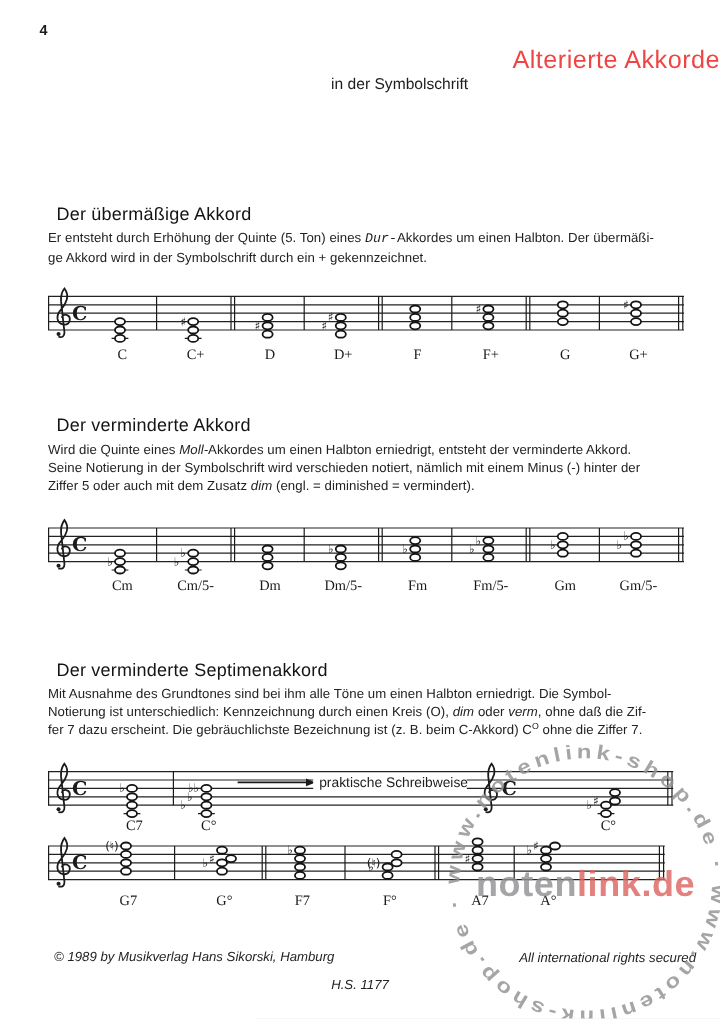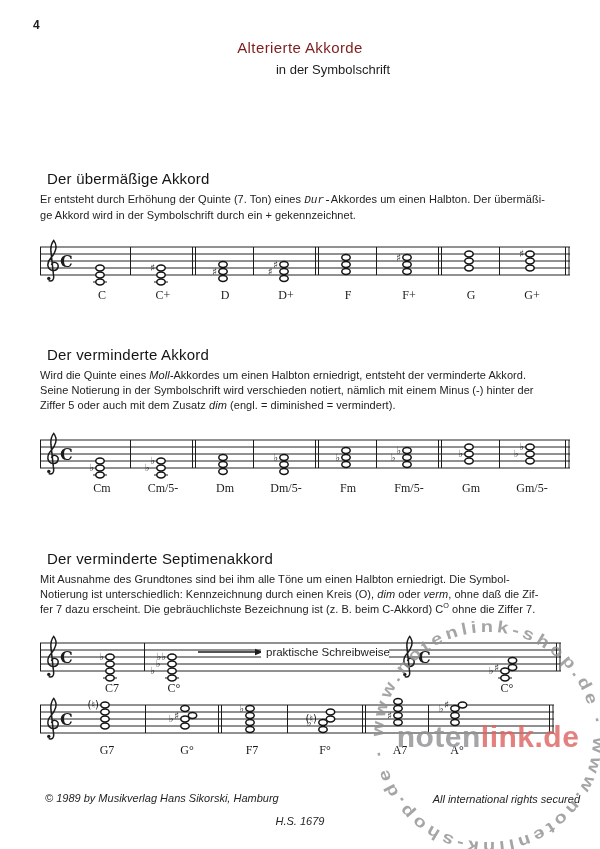--- a/index.html
+++ b/index.html
@@ -3,41 +3,41 @@
 <meta charset="utf-8">
 <style>
   html,body{margin:0;padding:0;background:#e8e8e8;}
   .page{
     position:relative;width:600px;height:849px;background:#ffffff;
     font-family:"Liberation Sans","DejaVu Sans",sans-serif;color:#1d1d1d;
     overflow:hidden;margin:0 auto;
   }
   .abs{position:absolute;}
   .pagenum{top:18px;left:33px;font-size:12px;font-weight:bold;}
-  .title{top:39px;left:0;width:100%;text-align:center;font-size:15px;letter-spacing:.4px;color:#7f1d1d;}
+  .title{top:39px;left:0;width:100%;text-align:right;font-size:21px;letter-spacing:.4px;color:#ef4444;}
   .subtitle{top:62px;left:0;width:100%;text-align:center;font-size:13px;margin-left:33px;}
   .bodytext{font-size:11px;line-height:15px;letter-spacing:.05px;color:#222;white-space:nowrap;}
   .h2{font-size:15px;color:#141414;letter-spacing:.2px;margin-left:7px;}
   sup{font-size:66%;line-height:0;}
   .staff{position:absolute;left:40px;}
   .foot{font-size:11px;color:#242424;font-style:italic;}
   .wm{position:absolute;left:0;top:0;z-index:6;pointer-events:none;}
 </style>
 </head>
 <body>
 
 <div class="page">
 
   <div class="abs pagenum">4</div>
   <div class="abs title">Alterierte Akkorde</div>
   <div class="abs subtitle">in der Symbolschrift</div>
 
 
   <div class="abs h2" style="top:170px;left:40px;">Der übermäßige Akkord</div>
-  <div class="abs bodytext" style="top:192px;left:40px;"><span>Er entsteht durch Erhöhung der Quinte (7. Ton) eines </span><span style="font-style: italic; font-family: Liberation Mono, monospace;">Dur-</span><span>Akkordes um einen Halbton. Der übermäßi-</span><br><span>ge Akkord wird in der Symbolschrift durch ein + gekennzeichnet.</span></div>
+  <div class="abs bodytext" style="top:192px;left:40px;"><span>Er entsteht durch Erhöhung der Quinte (5. Ton) eines </span><span style="font-style: italic; font-family: Liberation Mono, monospace;">Dur-</span><span>Akkordes um einen Halbton. Der übermäßi-</span><br><span>ge Akkord wird in der Symbolschrift durch ein + gekennzeichnet.</span></div>
   <svg class="staff" style="top:237px;" width="530" height="64" viewBox="0 0 530 64">
       <line x1="0" y1="10" x2="530" y2="10" stroke="#222" stroke-width="1"></line>
       <line x1="0" y1="17" x2="530" y2="17" stroke="#222" stroke-width="1"></line>
       <line x1="0" y1="24" x2="530" y2="24" stroke="#222" stroke-width="1"></line>
       <line x1="0" y1="31" x2="530" y2="31" stroke="#222" stroke-width="1"></line>
       <line x1="0" y1="38" x2="530" y2="38" stroke="#222" stroke-width="1"></line>
       <line x1="0.5" y1="10" x2="0.5" y2="38" stroke="#1b1b1b" stroke-width="1"></line>
       <line x1="90.5" y1="10" x2="90.5" y2="38" stroke="#1b1b1b" stroke-width="1"></line>
       <line x1="152.5" y1="10" x2="152.5" y2="38" stroke="#1b1b1b" stroke-width="1"></line>
       <line x1="155.5" y1="10" x2="155.5" y2="38" stroke="#1b1b1b" stroke-width="1"></line>
@@ -277,21 +277,21 @@
       <text x="403.5" y="16.9" text-anchor="end" font-family="DejaVu Sans, sans-serif" font-size="10" fill="#1b1b1b">♭</text>
       <ellipse cx="415" cy="27.5" rx="4.2" ry="2.9" fill="#fff" stroke="#141414" stroke-width="1.5"></ellipse>
       <ellipse cx="415" cy="20.5" rx="4.2" ry="2.9" fill="#fff" stroke="#141414" stroke-width="1.5"></ellipse>
       <ellipse cx="415" cy="13.5" rx="4.2" ry="2.9" fill="#fff" stroke="#141414" stroke-width="1.5"></ellipse>
       <ellipse cx="422.5" cy="10" rx="4.2" ry="2.9" fill="#fff" stroke="#141414" stroke-width="1.5"></ellipse>
       <text x="417" y="59" text-anchor="middle" font-family="Liberation Serif, DejaVu Serif, serif" font-size="12" fill="#1a1a1a">A°</text>
     </svg>
 
   <div class="abs foot" style="top:792px;left:45px;">© 1989 by Musikverlag Hans Sikorski, Hamburg</div>
   <div class="abs foot" style="top:793px;right:20px;text-align:center;">All international rights secured</div>
-  <div class="abs foot" style="top:815px;left:0;width:100%;text-align:center;">H.S. 1679</div>
+  <div class="abs foot" style="top:815px;left:0;width:100%;text-align:center;">H.S. 1177</div>
 
   <svg class="wm" width="600" height="849" viewBox="0 0 600 849">
     <defs>
       <path id="wmCircle" d="M 383 737 a 105 105 0 1 1 210 0 a 105 105 0 1 1 -210 0"></path>
     </defs>
     <g opacity="0.82">
       <text id="wmRing" font-family="Liberation Sans, DejaVu Sans, sans-serif" font-size="16.5" font-weight="bold" letter-spacing="3" fill="#929294">
         <textPath href="#wmCircle" textLength="650" lengthAdjust="spacingAndGlyphs">www.notenlink-shop.de · www.notenlink-shop.de · </textPath>
       </text>
       <text id="wmCenter" x="488" y="747" text-anchor="middle" font-family="Liberation Sans, DejaVu Sans, sans-serif" font-size="30" font-weight="bold" letter-spacing="0.5">

